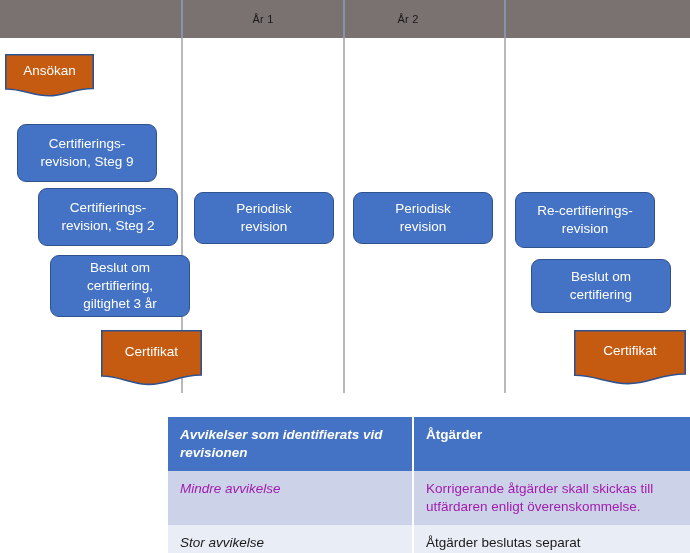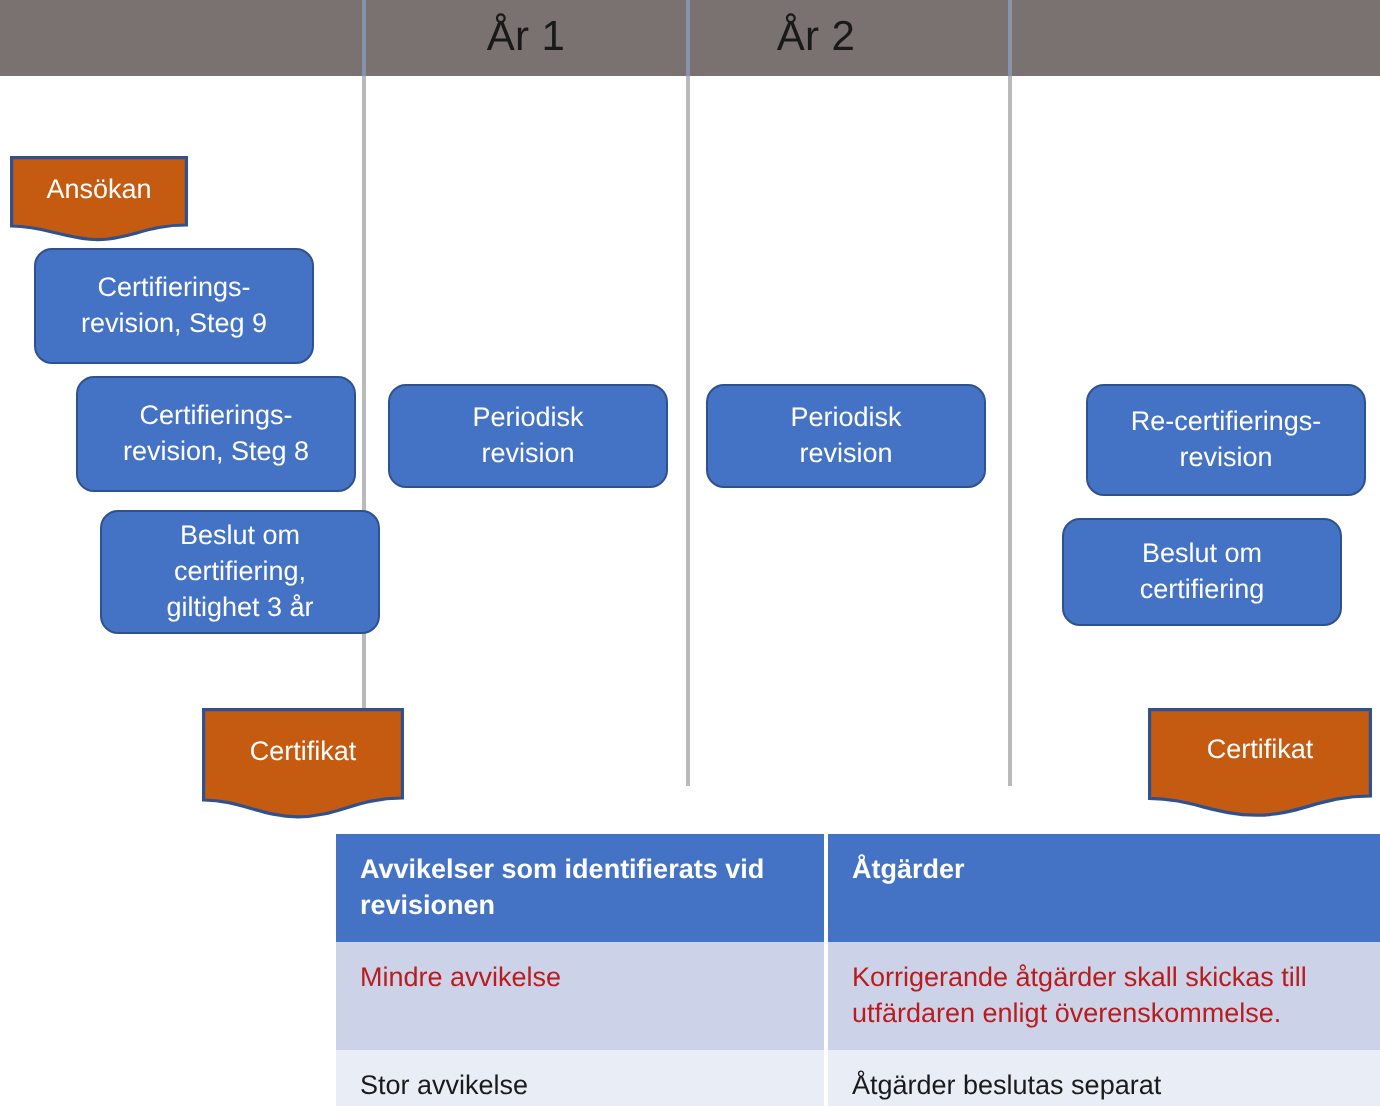--- a/index.html
+++ b/index.html
@@ -23,21 +23,21 @@
     width: 690px; height: 38px;
     background: #7a7271;
   }
   .header-cell {
     position: absolute;
     top: 0; height: 38px;
     display: flex;
     align-items: center;
     justify-content: center;
     color: #191919;
-    font-size: 21px;
+    font-size: 11px;
     letter-spacing: 0.2px;
   }
   .header-sep {
     position: absolute;
     top: 0; width: 2px; height: 38px;
     background: #8793ad;
   }
 
   
   .col-rule {
@@ -58,21 +58,20 @@
     display: flex;
     align-items: center;
     justify-content: center;
     text-align: center;
     padding: 2px 20px;
   }
 
   
   .banner {
     position: absolute;
-    margin-top: 24px;
   }
   .banner svg { display: block; }
   .banner .blabel {
     position: absolute;
     left: 0; right: 0;
     top: 0;
     height: 76%;
     display: flex;
     align-items: center;
     justify-content: center;
@@ -100,30 +99,30 @@
     border-right: 2px solid #ffffff;
   }
   .tbl thead th {
     background: #4472c4;
     color: #ffffff;
     font-weight: bold;
     height: 48px;
   }
   .tbl tbody tr.row-a td {
     background: #ccd3e8;
-    color: #b91c1c;
+    color: #a21caf;
     height: 50px;
     margin-top: 31px;
   }
   .tbl tbody tr.row-b td {
     background: #e9edf5;
     color: #1a1a1a;
     height: 40px;
   }
-  .col-1 { width: 246px; }
+  .col-1 { width: 246px; font-style: italic; }
   .col-2 { width: 278px; }
 </style>
 </head>
 <body>
 
 <div id="page">
 
   <div class="header-band"></div>
 
   <div class="header-sep" style="left:181px;"></div>
@@ -150,21 +149,21 @@
   <div class="pbox" style="left:17px;top:124px;width:140px;height:58px;">
     <span>
       <span>Certifierings-</span><br>
       <span>revision, Steg 9</span>
     </span>
   </div>
 
   <div class="pbox" style="left:38px;top:188px;width:140px;height:58px;">
     <span>
       <span>Certifierings-</span><br>
-      <span>revision, Steg 8</span>
+      <span>revision, Steg 2</span>
     </span>
   </div>
 
   <div class="pbox" style="left:50px;top:255px;width:140px;height:62px;">
     <span>
       <span>Beslut om</span><br>
       <span>certifiering,</span><br>
       <span>giltighet 3 år</span>
     </span>
   </div>
@@ -179,21 +178,21 @@
   </div>
 
   <div class="pbox" style="left:194px;top:192px;width:140px;height:52px;">
     <span>Periodisk revision</span>
   </div>
 
   <div class="pbox" style="left:353px;top:192px;width:140px;height:52px;">
     <span>Periodisk revision</span>
   </div>
 
-  <div class="pbox" style="left:515px;top:192px;width:140px;height:56px;margin-left:28px;">
+  <div class="pbox" style="left:515px;top:192px;width:140px;height:56px;">
     <span>
       <span>Re-certifierings-</span><br>
       <span>revision</span>
     </span>
   </div>
 
   <div class="pbox" style="left:531px;top:259px;width:140px;height:54px;">
     <span>
       <span>Beslut om</span><br>
       <span>certifiering</span>

